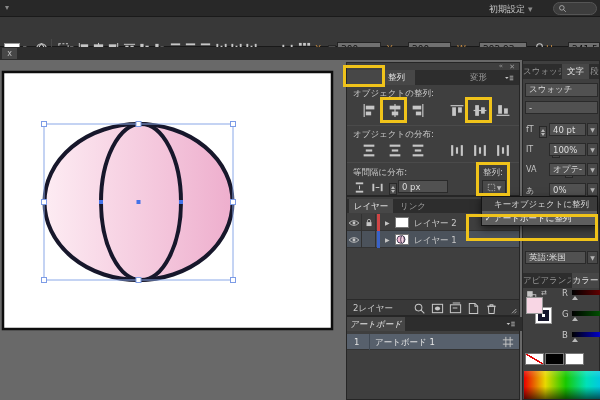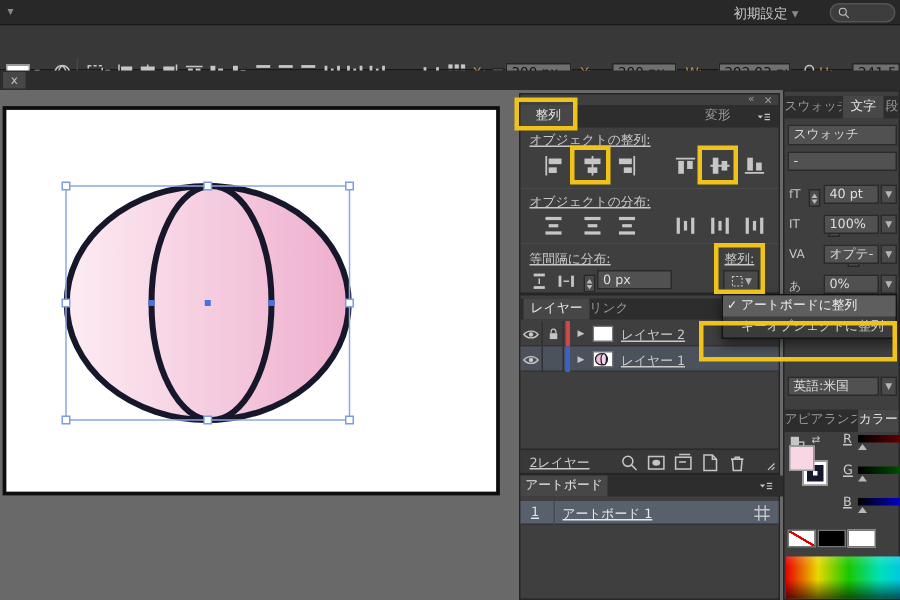--- a/index.html
+++ b/index.html
@@ -8,21 +8,21 @@
   .abs{position:absolute;box-sizing:border-box;}
   .appbar{left:0;top:0;width:600px;height:17px;background:#282828;border-bottom:1px solid #1a1a1a;color:#c7c7c7;font-size:9px;}
   .ctrlbar{left:0;top:17px;width:600px;height:30px;background:#383838;border-bottom:1px solid #191919;}
   .doctabs{left:0;top:47px;width:600px;height:13px;background:#2c2c2c;}
   .doctab{background:#474747;color:#c0c0c0;font-size:8px;text-align:center;line-height:11px;}
   .canvas{left:0;top:60px;width:600px;height:340px;background:#696969;}
   .panel{background:#3f3f3f;border:1px solid #262626;}
   .tabbar{background:#2d2d2d;}
   .tab{position:absolute;top:0;height:100%;color:#9a9a9a;font-size:8.5px;line-height:15px;text-align:center;overflow:hidden;white-space:nowrap;}
   .tab.active{background:#474747;color:#e4e4e4;}
-  .lbl{color:#c9c9c9;font-size:8.5px;white-space:nowrap;text-decoration:underline;}
+  .lbl{color:#c9c9c9;font-size:8.5px;white-space:nowrap;}
   .ic{display:inline-block;width:13px;height:13px;}
   .ic svg{display:block;width:100%;height:100%;stroke:#c6c6c6;fill:none;stroke-width:1.1;}
   .ibtn{display:flex;align-items:center;justify-content:center;}
   .cfield{background:#707070;border:1px solid #242424;color:#0e0e0e;font-size:9px;display:flex;align-items:center;padding:0 3px;white-space:nowrap;overflow:hidden;}
   .vbox{background:#515151;border:1px solid #2a2a2a;color:#dedede;font-size:8.5px;display:flex;align-items:center;padding:0 3px;white-space:nowrap;overflow:hidden;}
   .ddb{background:#4a4a4a;border:1px solid #2a2a2a;color:#b5b5b5;font-size:6px;display:flex;align-items:center;justify-content:center;}
   .olabel{color:#c08a45;font-size:9px;text-decoration:underline;white-space:nowrap;}
   .st{width:8px;height:12px;display:inline-block;position:relative;background:#4a4a4a;border:1px solid #282828;box-sizing:border-box;}
   .st i{position:absolute;left:1px;width:0;height:0;border-left:2.5px solid transparent;border-right:2.5px solid transparent;}
   .st .up{top:1.5px;border-bottom:3px solid #b8b8b8;}
@@ -258,21 +258,21 @@
       <rect x="41.5" y="217.5" width="5" height="5"></rect>
         <rect x="136" y="217.5" width="5" height="5"></rect>
         <rect x="230.5" y="217.5" width="5" height="5"></rect>
     </g>
   </svg>
 
   <div class="abs panel" style="left:346px;top:62px;width:174px;height:134px;z-index:2;">
     <span class="abs tinytxt" style="right:16px;top:-1px;">«</span>
     <span class="abs tinytxt" style="right:4px;top:0px;">✕</span>
     <div class="abs tabbar" style="left:0;top:7px;width:172px;height:15px;">
-      <span class="tab active" style="left:0;width:37px;">整列</span>
+      <span class="tab active" style="left:0;width:37px;padding-left:31px;">整列</span>
       <span class="tab" style="left:114px;width:35px;">変形</span>
       <span class="abs ic" style="left:155px;top:3px;width:14px;height:10px;">
           <svg viewBox="0 0 14 14">
             <path d="M1.5 5.5l2.5 3l2.5-3z" fill="#c6c6c6" stroke="none"></path>
             <path d="M8 4.5h5M8 7h5M8 9.5h5"></path>
           </svg>
         </span>
     </div>
     <span class="abs lbl" style="left:6px;top:25px;">オブジェクトの整列:</span>
     <span class="abs ic" style="left:14px;top:40px;width:16px;height:15px;">
@@ -414,21 +414,21 @@
             <rect x="2" y="2" width="10" height="10" stroke-dasharray="2.2 1.6"></rect>
           </svg>
         </span>
         <span>▼</span>
       </span>
   </div>
 
   <div class="abs panel" style="left:346px;top:196px;width:174px;height:120px;z-index:2;">
     <div class="abs tabbar" style="left:0;top:2px;width:172px;height:14px;">
       <span class="tab active" style="left:2px;width:44px;line-height:14px;">レイヤー</span>
-      <span class="tab" style="left:36px;width:36px;line-height:14px;text-align:right;">リンク</span>
+      <span class="tab" style="left:48px;width:36px;line-height:14px;">リンク</span>
     </div>
     <div class="abs row" style="left:0;top:17px;width:172px;height:17px;">
       <span class="abs cell ibtn" style="left:0;top:0;width:15px;height:17px;">
           <span class="ic" style="width:12px;height:12px;">
             <svg viewBox="0 0 14 14">
               <path d="M1.5 7C4 3.5 10 3.5 12.5 7C10 10.5 4 10.5 1.5 7Z"></path>
               <circle cx="7" cy="7" r="1.7" fill="#c6c6c6" stroke="none"></circle>
             </svg>
           </span>
         </span>
@@ -504,21 +504,21 @@
         </span>
       <span class="abs ic" style="left:160px;top:4px;width:10px;height:10px;">
           <svg viewBox="0 0 14 14">
             <path d="M13 7l-6 6M13 10.5l-2.5 2.5"></path>
           </svg>
         </span>
     </div>
   </div>
 
   <div class="abs panel" style="left:346px;top:316px;width:174px;height:84px;z-index:2;">
-    <div class="abs tabbar" style="left:0;top:0;width:196px;height:14px;">
+    <div class="abs tabbar" style="left:0;top:0;width:196px;height:14px;font-style:italic;">
       <span class="tab active" style="left:0;width:58px;line-height:14px;">アートボード</span>
       <span class="abs ic" style="left:157px;top:2px;width:13px;height:10px;">
           <svg viewBox="0 0 14 14">
             <path d="M1.5 5.5l2.5 3l2.5-3z" fill="#c6c6c6" stroke="none"></path>
             <path d="M8 4.5h5M8 7h5M8 9.5h5"></path>
           </svg>
         </span>
     </div>
     <div class="abs" style="left:0;top:17px;width:172px;height:16px;background:#57606c;border-bottom:1px solid #333;">
       <span class="abs lbl" style="left:7px;top:3px;color:#e2e2e2;">1</span>
@@ -582,22 +582,22 @@
     <span class="abs lbl" style="left:39px;top:269px;">B</span>
     <span class="abs" style="left:49px;top:271px;width:51px;height:5px;background:linear-gradient(to right,#000,#0000b8,#2828ff);"></span>
     <span class="abs tri" style="left:49px;top:277px;"></span>
     <span class="abs noneswatch" style="left:2px;top:292px;width:19px;height:12px;border:1px solid #777;"></span>
     <span class="abs" style="left:22px;top:292px;width:19px;height:12px;border:1px solid #777;background:#000;"></span>
     <span class="abs" style="left:42px;top:292px;width:19px;height:12px;border:1px solid #777;background:#fff;"></span>
     <span class="abs spectrum" style="left:1px;top:310px;width:76px;height:28px;"></span>
   </div>
 
   <div class="abs menu" style="left:481px;top:196px;width:117px;">
+    <div class="mi"><span class="chk"></span><span>キーオブジェクトに整列</span></div>
     <div class="mi sel"><span class="chk">✓</span><span>アートボードに整列</span></div>
-    <div class="mi"><span class="chk"></span><span>キーオブジェクトに整列</span></div>
   </div>
 
   <div class="abs ybox" style="left:343px;top:65px;width:42px;height:22px;"></div>
   <div class="abs ybox" style="left:380px;top:97px;width:27px;height:26px;"></div>
   <div class="abs ybox" style="left:465px;top:97px;width:27px;height:26px;"></div>
   <div class="abs ybox" style="left:476px;top:162px;width:34px;height:34px;"></div>
   <div class="abs ybox" style="left:466px;top:214px;width:132px;height:27px;"></div>
 </div>
 
 </body></html>

